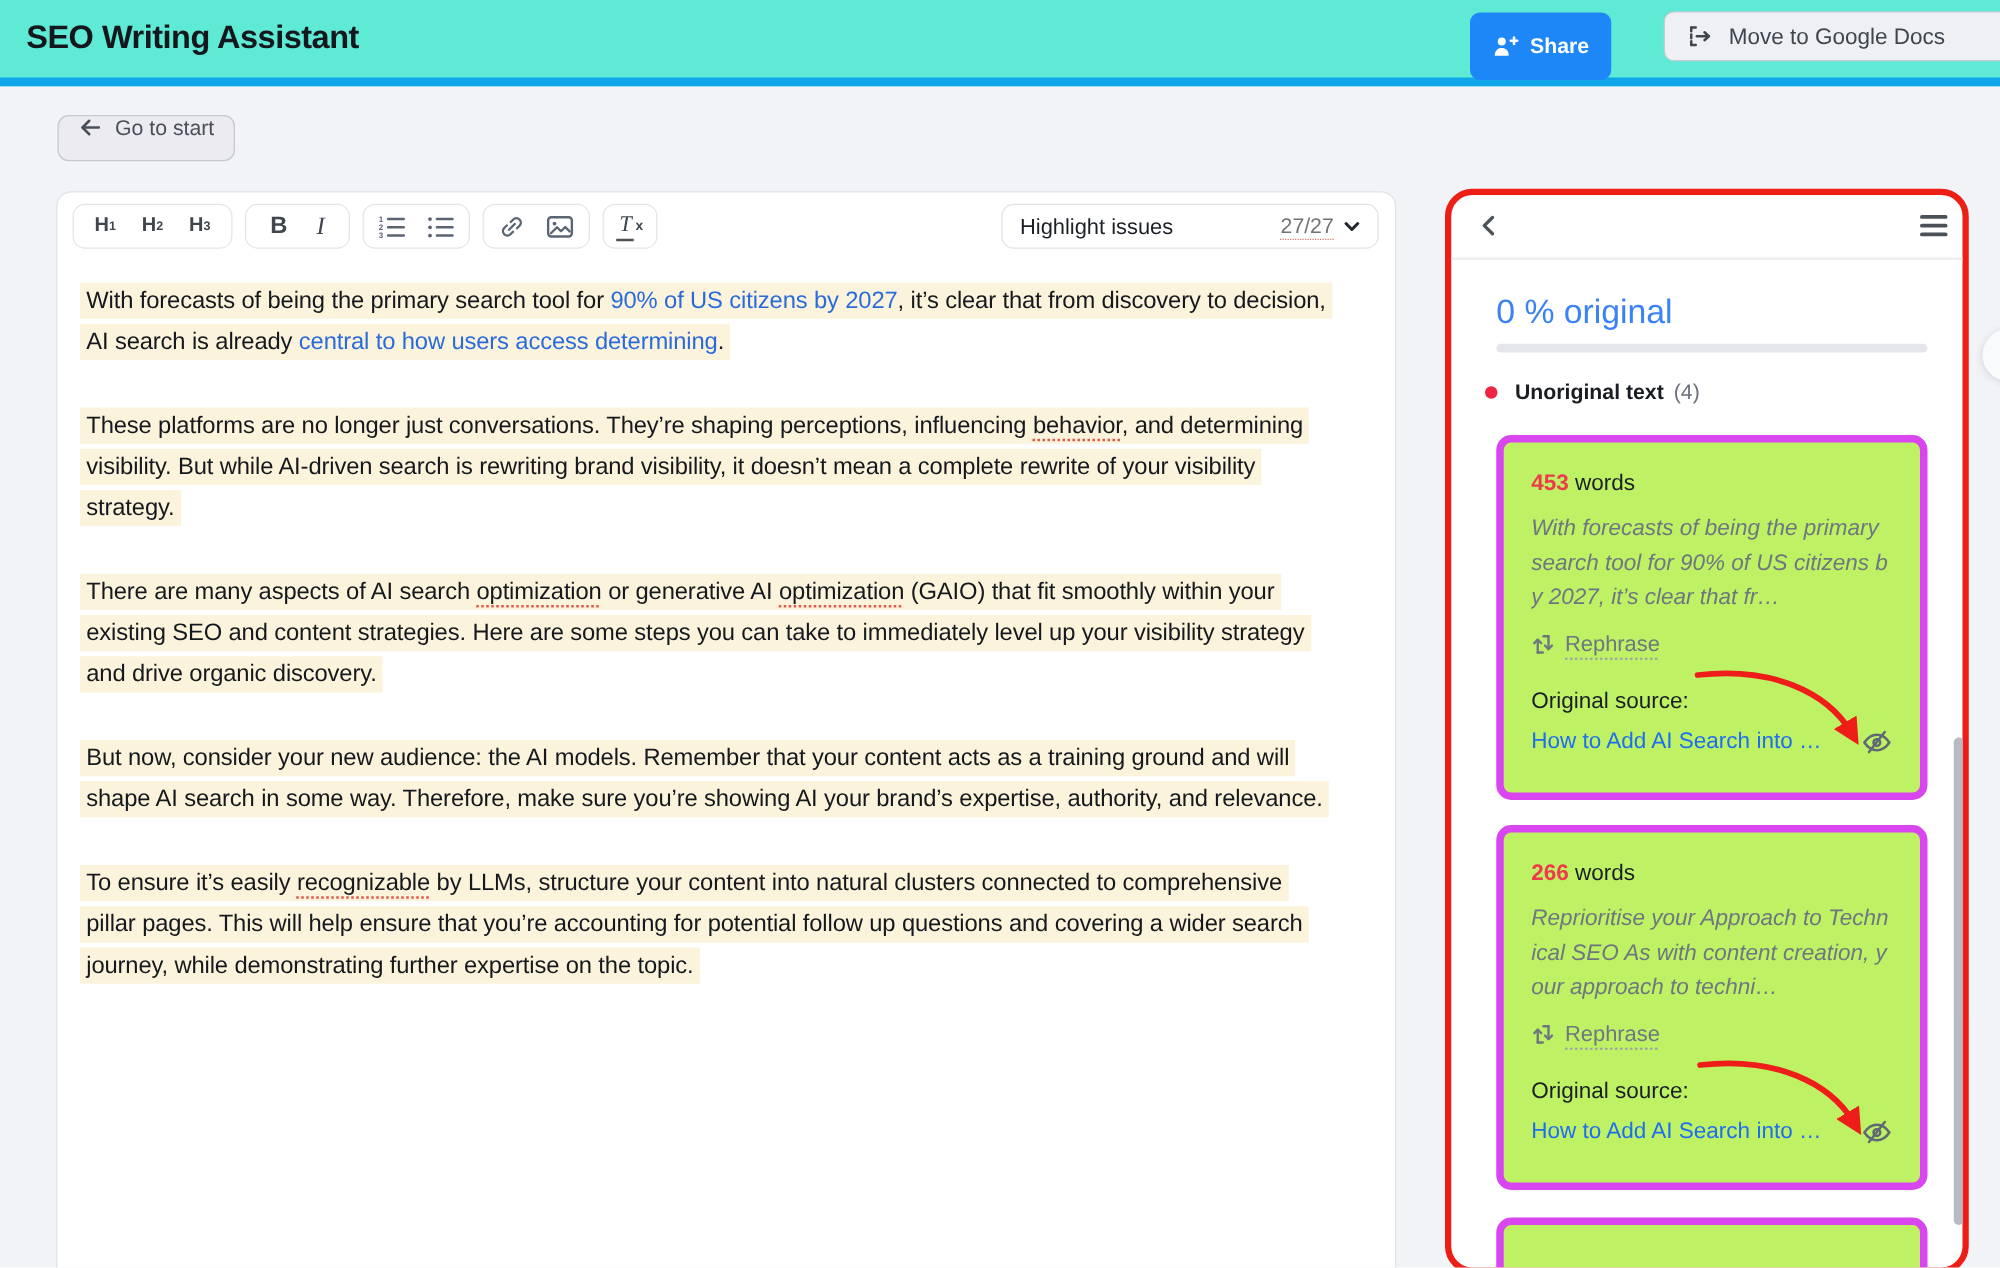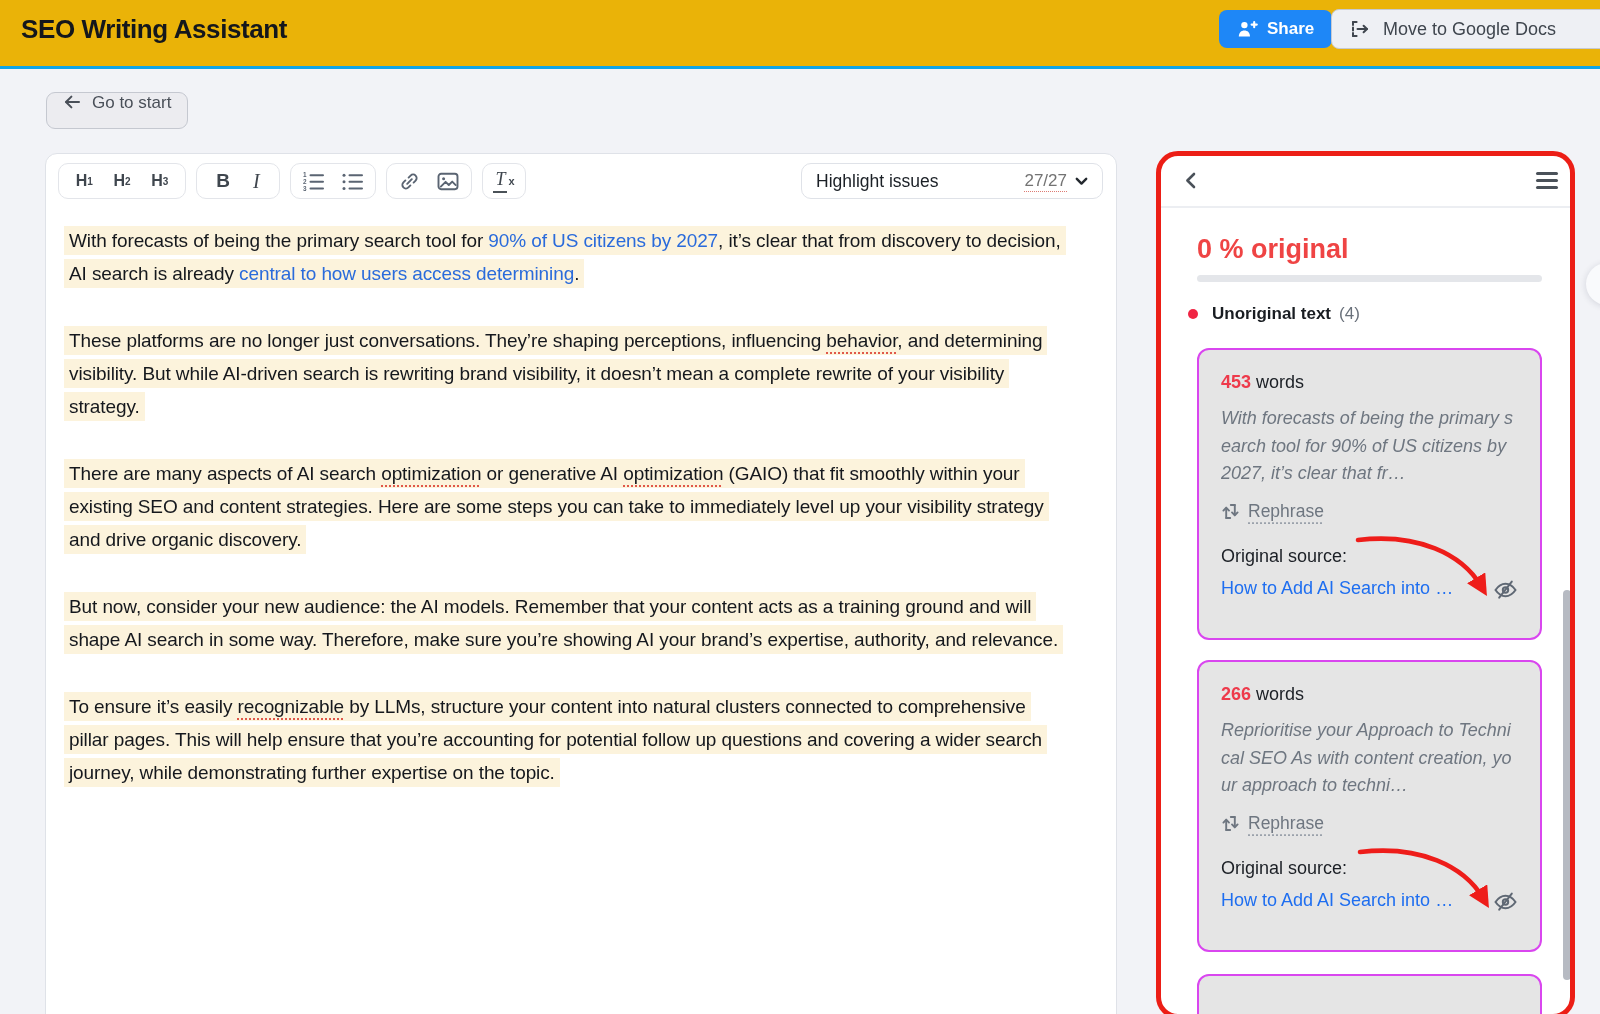--- a/index.html
+++ b/index.html
@@ -8,28 +8,28 @@
     font-family:"Liberation Sans", sans-serif;
     background:#f2f3f7;
     position:relative;
     color:#16191e;
   }
   .stage { position:absolute; inset:0; width:1600px; height:1014px; }
 
   
   .app-header {
     position:absolute; left:0; top:0; width:1600px; height:69px;
-    background:#eab308; border-bottom:3px solid #0ea5e9;
+    background:#5eead4; border-bottom:7px solid #0ea5e9;
   }
   .app-title {
     position:absolute; left:21px; top:14px;
     font-size:26px; font-weight:700; letter-spacing:-0.4px; color:#14171c;
   }
   .btn-share {
-    position:absolute; left:1219px; top:10px; height:38px; padding:0 18px;
+    position:absolute; left:1176px; top:10px; height:54px; padding:0 18px;
     background:#1e87f7; color:#fff; border:none; border-radius:8px;
     font-size:17px; font-weight:700; display:flex; align-items:center; gap:9px;
     font-family:inherit; cursor:pointer;
   }
   .btn-move {
     position:absolute; left:1331px; top:9px; height:40px; width:292px; padding:0 16px;
     background:#eef0f4; color:#3f464e; border:1px solid #c6cad2; border-radius:8px;
     font-size:18px; font-weight:400; display:flex; align-items:center; gap:12px;
     font-family:inherit; cursor:pointer;
   }
@@ -102,31 +102,31 @@
     position:absolute; left:1156px; top:151px; width:419px; height:868px;
     background:#fff; border:5px solid #ec1e16; border-radius:22px;
     overflow:hidden;
   }
   .side-header { position:relative; height:52px; border-bottom:2px solid #eceef2; }
   .side-back { position:absolute; left:24px; top:16px; background:none; border:none; cursor:pointer; }
   .side-menu { position:absolute; left:375px; top:16px; width:22px; background:none; border:none; cursor:pointer;
                display:flex; flex-direction:column; gap:4.6px; }
   .side-menu i { display:block; height:2.6px; background:#4a5159; border-radius:2px; }
 
-  .score { position:absolute; left:36px; top:78px; font-size:27px; font-weight:700; color:#ef4444; }
+  .score { position:absolute; left:36px; top:78px; font-size:27px; font-weight:400; color:#3b82f6; }
   .score-bar { position:absolute; left:36px; top:119px; width:345px; height:7px;
                background:#e4e6ea; border-radius:4px; }
   .legend { position:absolute; left:27px; top:148px; display:flex; align-items:center; gap:14px; }
   .legend-dot { width:10px; height:10px; border-radius:50%; background:#f02544; }
   .legend-label { font-size:17px; font-weight:700; color:#191d22; }
   .legend-count { font-size:17px; color:#6a717b; margin-left:-6px; }
 
   .src-card {
     position:absolute; left:36px; width:345px; height:292px;
-    border:2px solid #d946ef; border-radius:12px; background:#e5e5e5; padding:22px 22px;
+    border:6px solid #d946ef; border-radius:12px; background:#bef264; padding:22px 22px;
   }
   .card-1 { top:192px; } .card-2 { top:504px; }
   .card-3 { top:818px; height:80px; }
   .card-words { font-size:18px; }
   .card-words b { color:#ee3a4b; font-weight:700; }
   .card-words span { color:#1b1f25; }
   .card-quote {
     margin-top:12px; height:82px; overflow:hidden;
     font-style:italic; font-size:18px; line-height:27.5px; color:#6e7680;
     word-break:break-all;

